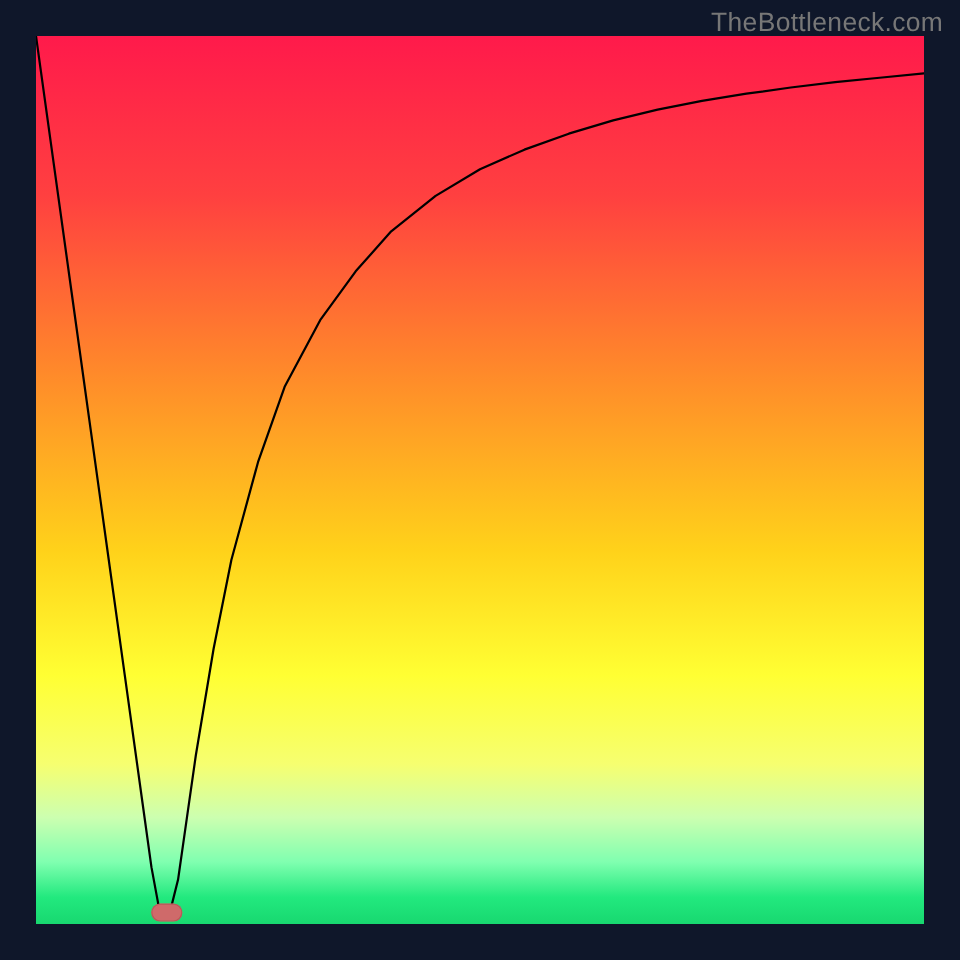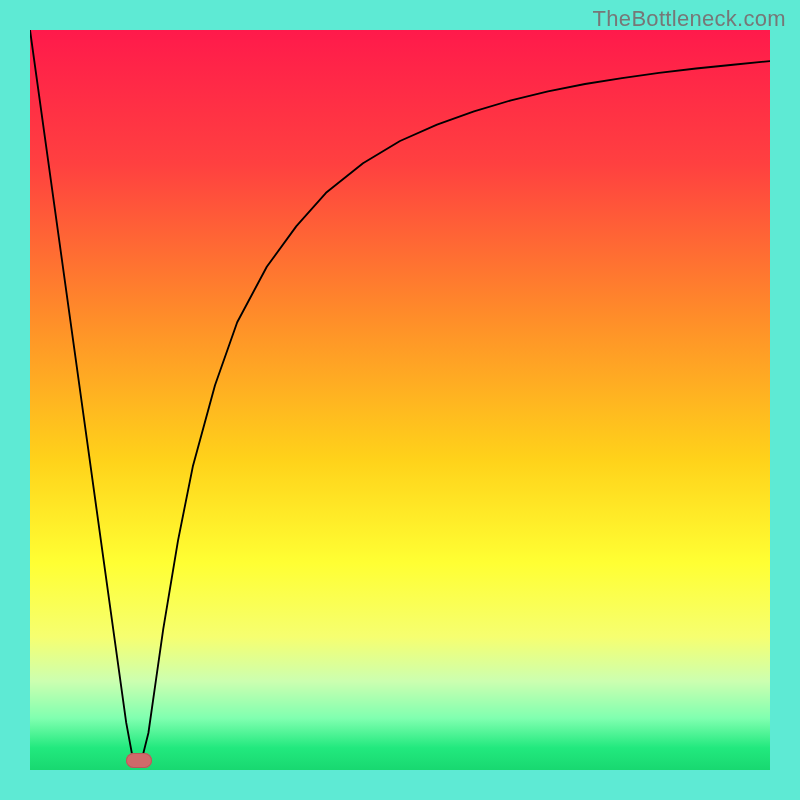--- a/index.html
+++ b/index.html
@@ -8,21 +8,21 @@
     width: 800px;
     height: 800px;
     overflow: hidden;
     background: #000;
     font-family: Arial, Helvetica, sans-serif;
   }
   .frame {
     position: relative;
     width: 800px;
     height: 800px;
-    background: #5eead4;
+    background: #0f172a;
   }
   .plot-area {
     position: absolute;
     left: 30px;
     top: 30px;
     width: 740px;
     height: 740px;
     overflow: hidden;
   }
   .gradient-bg {

